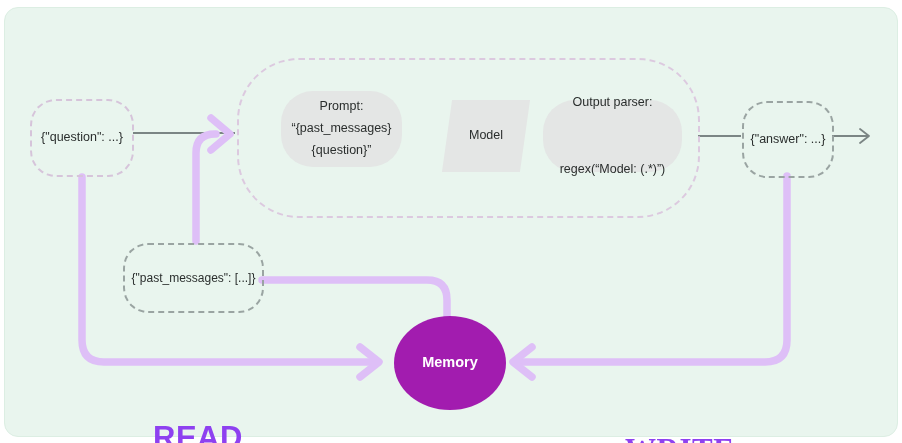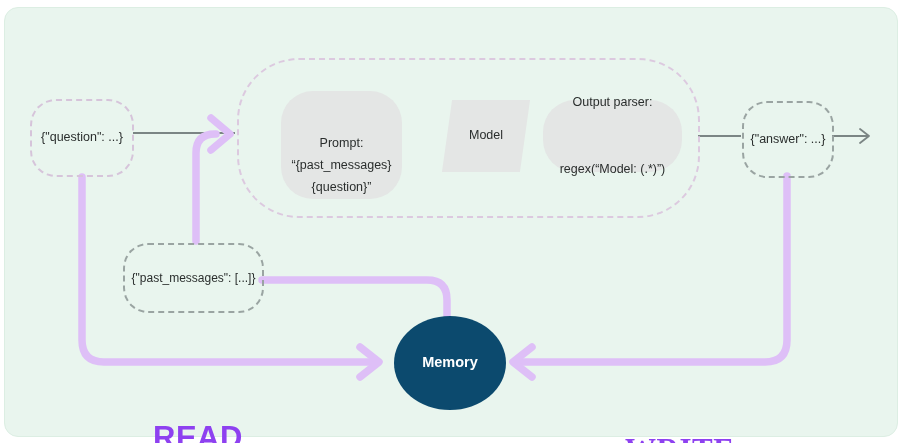--- a/index.html
+++ b/index.html
@@ -40,22 +40,22 @@
   }
   .node-question {
     left: 30px; top: 99px; width: 100px; height: 74px;
     border: 2px dashed #d6c4da; border-radius: 26px;
   }
   .node-chain {
     left: 237px; top: 58px; width: 459px; height: 156px;
     border: 2px dashed #dcc9df; border-radius: 62px;
   }
   .node-prompt {
-    left: 281px; top: 91px; width: 121px; height: 108px;
-    background: #e4e6e5; border-radius: 32px; justify-content: flex-end;
+    left: 281px; top: 91px; width: 121px; height: 76px;
+    background: #e4e6e5; border-radius: 32px;
   }
   .node-model {
     left: 447px; top: 100px; width: 78px; height: 72px;
     background: #e4e6e5;
     transform: skewX(-8deg);
   }
   .node-model .unskew { transform: skewX(8deg); }
   .node-parser {
     left: 543px; top: 100px; width: 139px; height: 72px;
     background: #e4e6e5; border-radius: 32px; gap: 45px;
@@ -64,21 +64,21 @@
     left: 742px; top: 101px; width: 88px; height: 73px;
     border: 2px dashed #9aa4a2; border-radius: 25px;
   }
   .node-past {
     left: 123px; top: 243px; width: 137px; height: 66px;
     border: 2px dashed #9aa4a2; border-radius: 25px;
     font-size: 12px;
   }
   .node-memory {
     left: 394px; top: 316px; width: 112px; height: 94px;
-    background: #0c4a6e; border-radius: 50%;
+    background: #a21caf; border-radius: 50%;
     color: #ffffff; font-weight: bold; font-size: 14.5px;
     z-index: 3;
   }
   .flow-label {
     position: absolute;
     font-size: 31px;
     font-weight: bold;
     letter-spacing: 0.5px;
     color: #8e41f0;
     z-index: 2;

